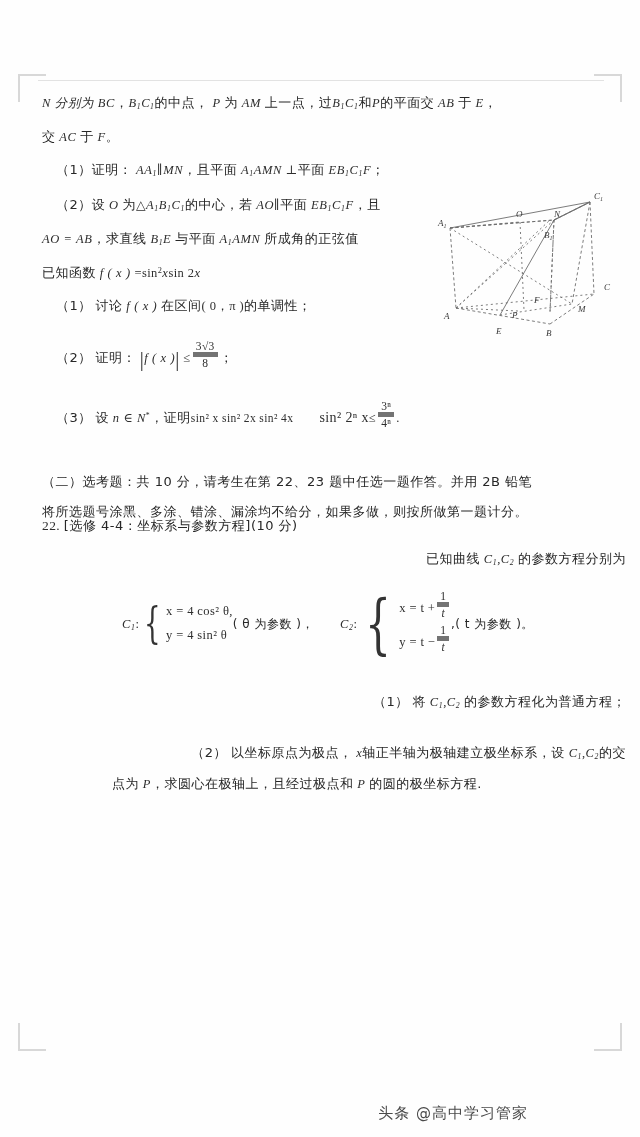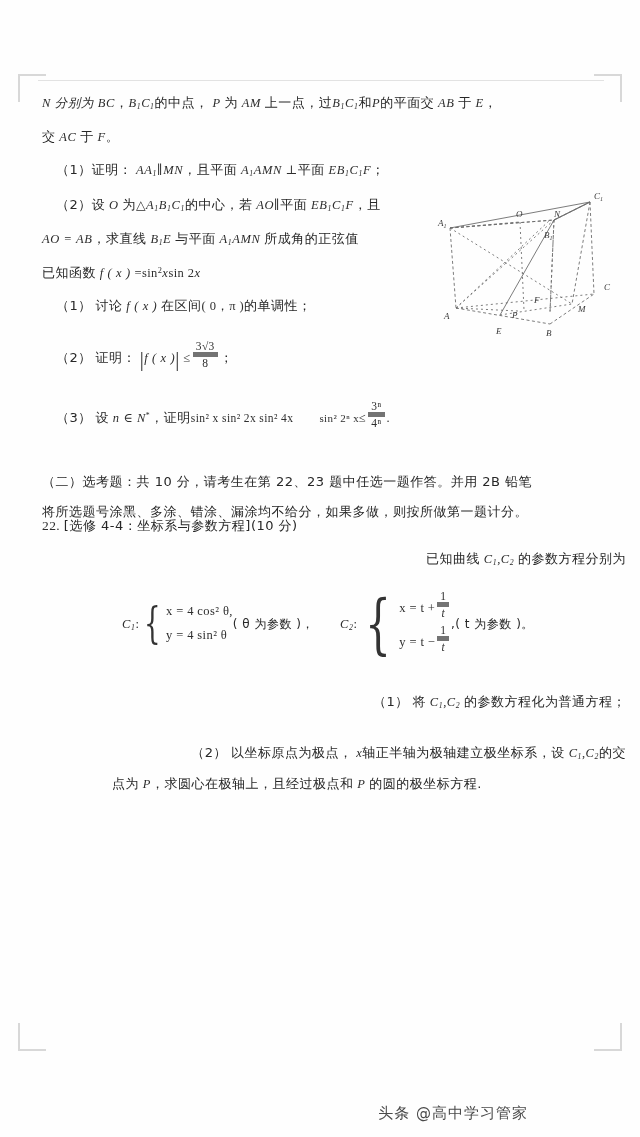--- a/index.html
+++ b/index.html
@@ -302,21 +302,21 @@
       <span class="cn">证明：</span>
       <span class="absbar">|</span><span class="math">f ( x )</span><span class="absbar">|</span>
       <span class="mathup">≤</span><span class="frac"><span class="nu"><span>3</span><span class="radic">√3</span></span><span class="de">8</span></span><span class="cn">；</span>
     </div>
 
     <div class="line blk indent1" style="margin-top:30px;">
       <span class="cn">（3）</span>
       <span class="cn">设</span>
       <span class="math">n</span>
       <span class="mathup">∈</span>
-      <span class="math"><span>N</span><sup>*</sup></span><span class="cn">，证明</span><span class="mathup" style="font-size:11.5px;">sin² x sin² 2x sin² 4x</span><span class="eqgap"></span><span class="mathup" style="font-size:11px;">sin² 2ⁿ x</span><span class="mathup">≤</span><span class="frac"><span class="nu">3ⁿ</span><span class="de">4ⁿ</span></span><span class="mathup">.</span>
+      <span class="math"><span>N</span><sup>*</sup></span><span class="cn">，证明</span><span class="mathup" style="font-size:11.5px;">sin² x sin² 2x sin² 4x</span><span class="eqgap"></span><span class="mathup" style="font-size:14px;">sin² 2ⁿ x</span><span class="mathup">≤</span><span class="frac"><span class="nu">3ⁿ</span><span class="de">4ⁿ</span></span><span class="mathup">.</span>
     </div>
 
     <div class="line" style="margin-top:46px;">
       <span class="cn">（二）选考题：共 10 分，请考生在第 22、23 题中任选一题作答。并用 2B 铅笔</span>
     </div>
     <div class="line" style="margin-top:16px;">
       <span class="cn">将所选题号涂黑、多涂、错涂、漏涂均不给分，如果多做，则按所做第一题计分。</span>
     </div>
 
     <div class="line" style="">

